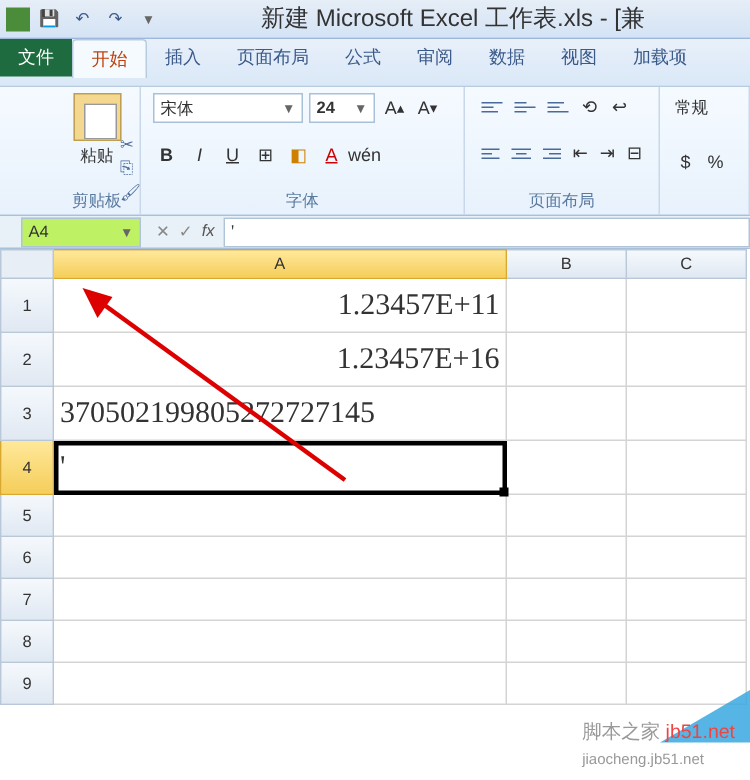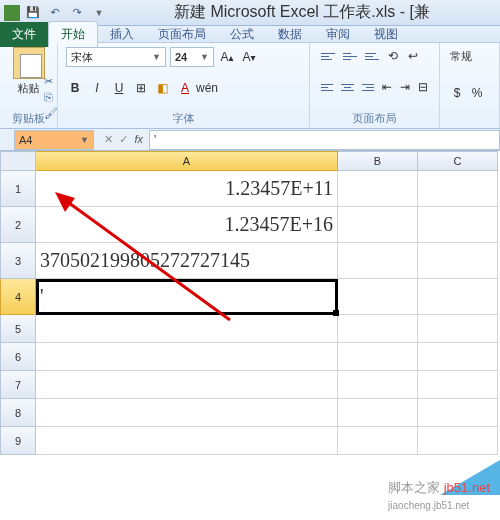--- a/index.html
+++ b/index.html
@@ -2,49 +2,49 @@
 <html><head>
 <meta charset="utf-8">
 <style>
 *{margin:0;padding:0;box-sizing:border-box;font-family:"Microsoft YaHei",SimSun,Arial,sans-serif;}
 body{background:#fff;font-size:12px;color:#333;position:relative;width:500px;height:520px;overflow:hidden;}
 .titlebar{height:26px;background:linear-gradient(#e6eef7,#d4e3f5);border-bottom:1px solid #9db8d9;display:flex;align-items:center;padding:0 4px;}
 .win-icon{width:16px;height:16px;background:#4a8c3a;margin-right:4px;}
 .qat{display:flex;gap:4px;align-items:center;}
 .qat-btn{width:18px;height:18px;display:flex;align-items:center;justify-content:center;color:#3a5a8a;font-size:11px;}
 .titlebar-title{flex:1;text-align:center;color:#333;font-size:16px;}
-.ribbon-tabs{height:17px;background:linear-gradient(#e8f0fa,#dae8f7);display:flex;align-items:center;border-bottom:1px solid #b8cce0;}
+.ribbon-tabs{height:32px;background:linear-gradient(#e8f0fa,#dae8f7);display:flex;align-items:flex-start;border-bottom:1px solid #b8cce0;}
 .tab{padding:4px 12px;font-size:12px;color:#3a5a8a;cursor:pointer;}
 .tab.file{background:#1e6b3f;color:#fff;border-radius:0;}
-.tab.active{background:#f5faff;border:1px solid #b8cce0;border-bottom:none;border-radius:3px 3px 0 0;color:#14532d;}
+.tab.active{background:#f5faff;border:1px solid #b8cce0;border-bottom:none;border-radius:3px 3px 0 0;color:#c2410c;}
 .ribbon{height:86px;background:linear-gradient(#f5faff,#e8f2fc);border-bottom:1px solid #a8c0dd;display:flex;}
 .group{border-right:1px solid #c8d8ea;padding:4px 8px 2px;display:flex;flex-direction:column;justify-content:space-between;}
 .group-label{text-align:center;font-size:11px;color:#5a7aa0;padding-top:2px;}
-.clipboard{width:58px;}
+.clipboard{width:58px;margin-left:36px;}
 .paste-btn{text-align:center;}
 .paste-icon{width:32px;height:32px;margin:0 auto 2px;background:#f5d890;border:1px solid #c0a050;position:relative;}
 .paste-icon::after{content:"";position:absolute;top:6px;left:6px;width:20px;height:22px;background:#fff;border:1px solid #999;}
 .paste-label{font-size:11px;}
 .cb-side{display:flex;flex-direction:column;gap:2px;position:absolute;left:44px;top:32px;}
 .cb-icon{width:16px;height:14px;font-size:11px;color:#4a6a9a;}
 .font-group{flex:1;min-width:200px;}
 .font-row{display:flex;gap:4px;align-items:center;margin-bottom:4px;}
 .font-name{width:100px;height:20px;border:1px solid #a8c0d8;background:#fff;padding:0 4px;font-size:11px;display:flex;align-items:center;justify-content:space-between;}
 .font-size{width:44px;height:20px;border:1px solid #a8c0d8;background:#fff;padding:0 4px;font-size:11px;display:flex;align-items:center;justify-content:space-between;font-weight:bold;}
 .btn-sm{width:18px;height:18px;border:1px solid transparent;display:flex;align-items:center;justify-content:center;font-size:12px;cursor:pointer;}
 .bold{font-weight:bold;}
 .italic{font-style:italic;}
 .underline{text-decoration:underline;}
 .align-group{width:130px;}
 .align-row{display:flex;gap:2px;margin-bottom:4px;}
 .align-btn{width:20px;height:18px;display:flex;flex-direction:column;justify-content:center;gap:2px;padding:0 3px;cursor:pointer;}
 .align-btn span{height:1px;background:#4a6a9a;}
 .num-group{width:60px;}
 .formula-bar{height:22px;background:#e8f0f8;border-bottom:1px solid #a8c0d8;display:flex;align-items:center;}
-.name-box{width:80px;height:20px;border:1px solid #b0c4d8;background:#fdba74;margin:0 4px;padding:0 4px;display:flex;align-items:center;font-size:11px;justify-content:space-between;}
+.name-box{width:80px;height:20px;border:1px solid #b0c4d8;background:#bef264;margin:0 4px;padding:0 4px;display:flex;align-items:center;font-size:11px;justify-content:space-between;}
 .fb-btns{display:flex;gap:6px;padding:0 6px;color:#888;font-size:11px;}
 .fx{font-style:italic;color:#555;}
 .formula-input{flex:1;height:20px;border:1px solid #b0c4d8;background:#fff;padding:0 4px;font-size:12px;font-family:SimSun,serif;display:flex;align-items:center;}
 .grid-area{position:relative;}
 .col-headers{display:flex;height:20px;}
 .corner{width:36px;background:#e8eef5;border:1px solid #b8c8d8;}
 .col-h{background:linear-gradient(#f5f9fd,#e0e8f2);border:1px solid #b8c8d8;border-left:none;text-align:center;font-size:11px;color:#333;line-height:18px;}
 .col-A{width:302px;background:linear-gradient(#ffe89a,#f5ce5a);border-color:#d8a830;}
 .col-B{width:80px;}
 .col-C{width:80px;}
@@ -83,23 +83,24 @@
   </div>
   <div class="titlebar-title">新建 Microsoft Excel 工作表.xls - [兼</div>
 </div>
 
 <div class="ribbon-tabs">
   <div class="tab file">文件</div>
   <div class="tab active">开始</div>
   <div class="tab">插入</div>
   <div class="tab">页面布局</div>
   <div class="tab">公式</div>
+  <div class="tab">审阅</div>
   <div class="tab">数据</div>
-  <div class="tab">审阅</div>
   <div class="tab">视图</div>
+  <div class="tab">加载项</div>
 </div>
 
 <div class="ribbon">
   <div class="group clipboard" style="position:relative;">
     <div class="paste-btn">
       <div class="paste-icon"></div>
       <div class="paste-label">粘贴</div>
     </div>
     <div class="cb-side">
       <div class="cb-icon">✂</div>

